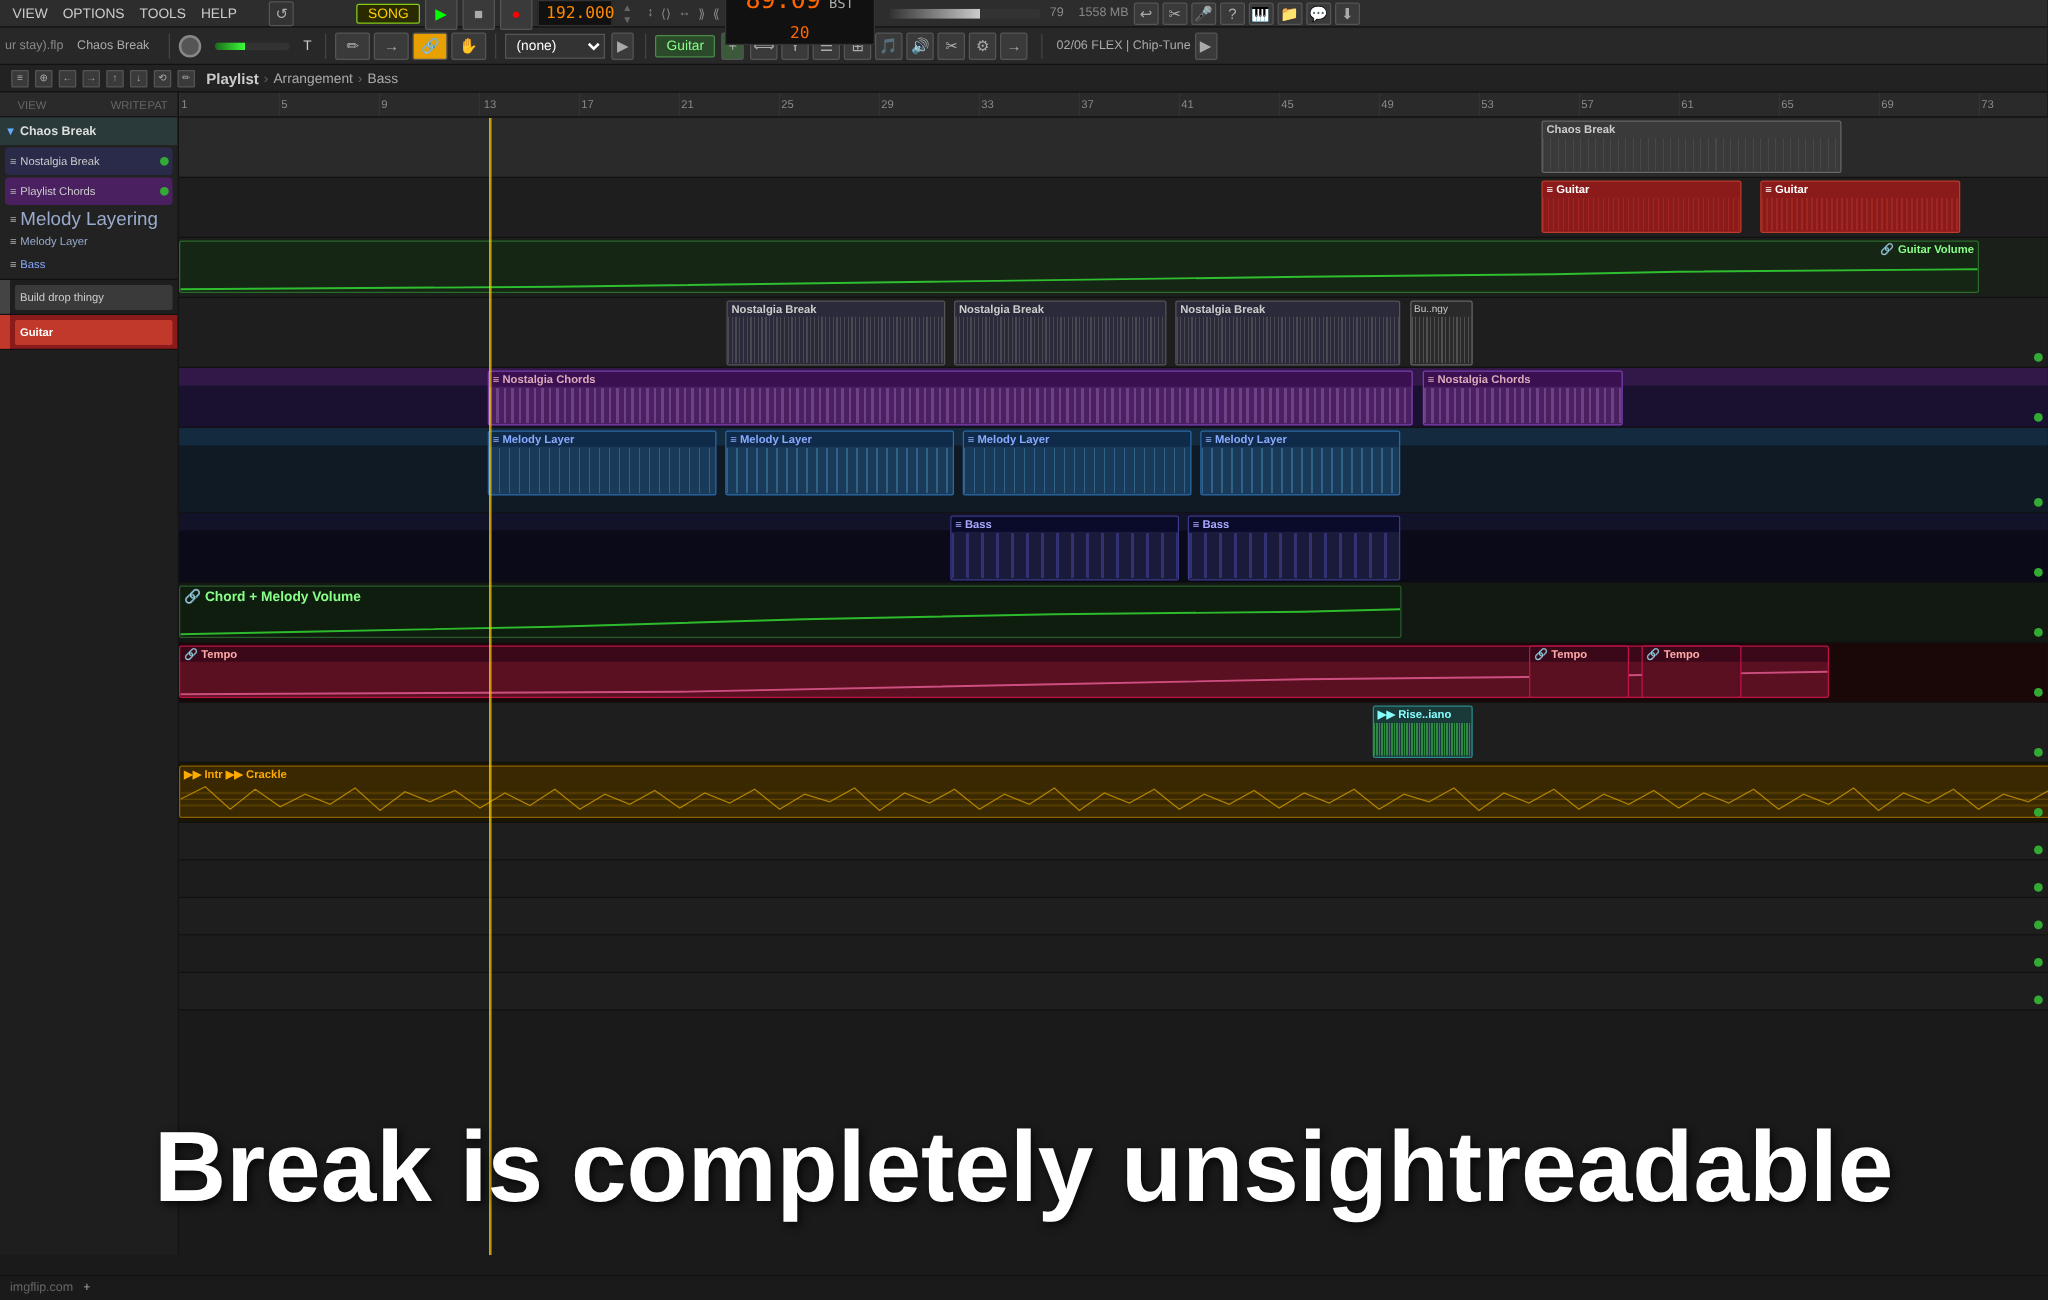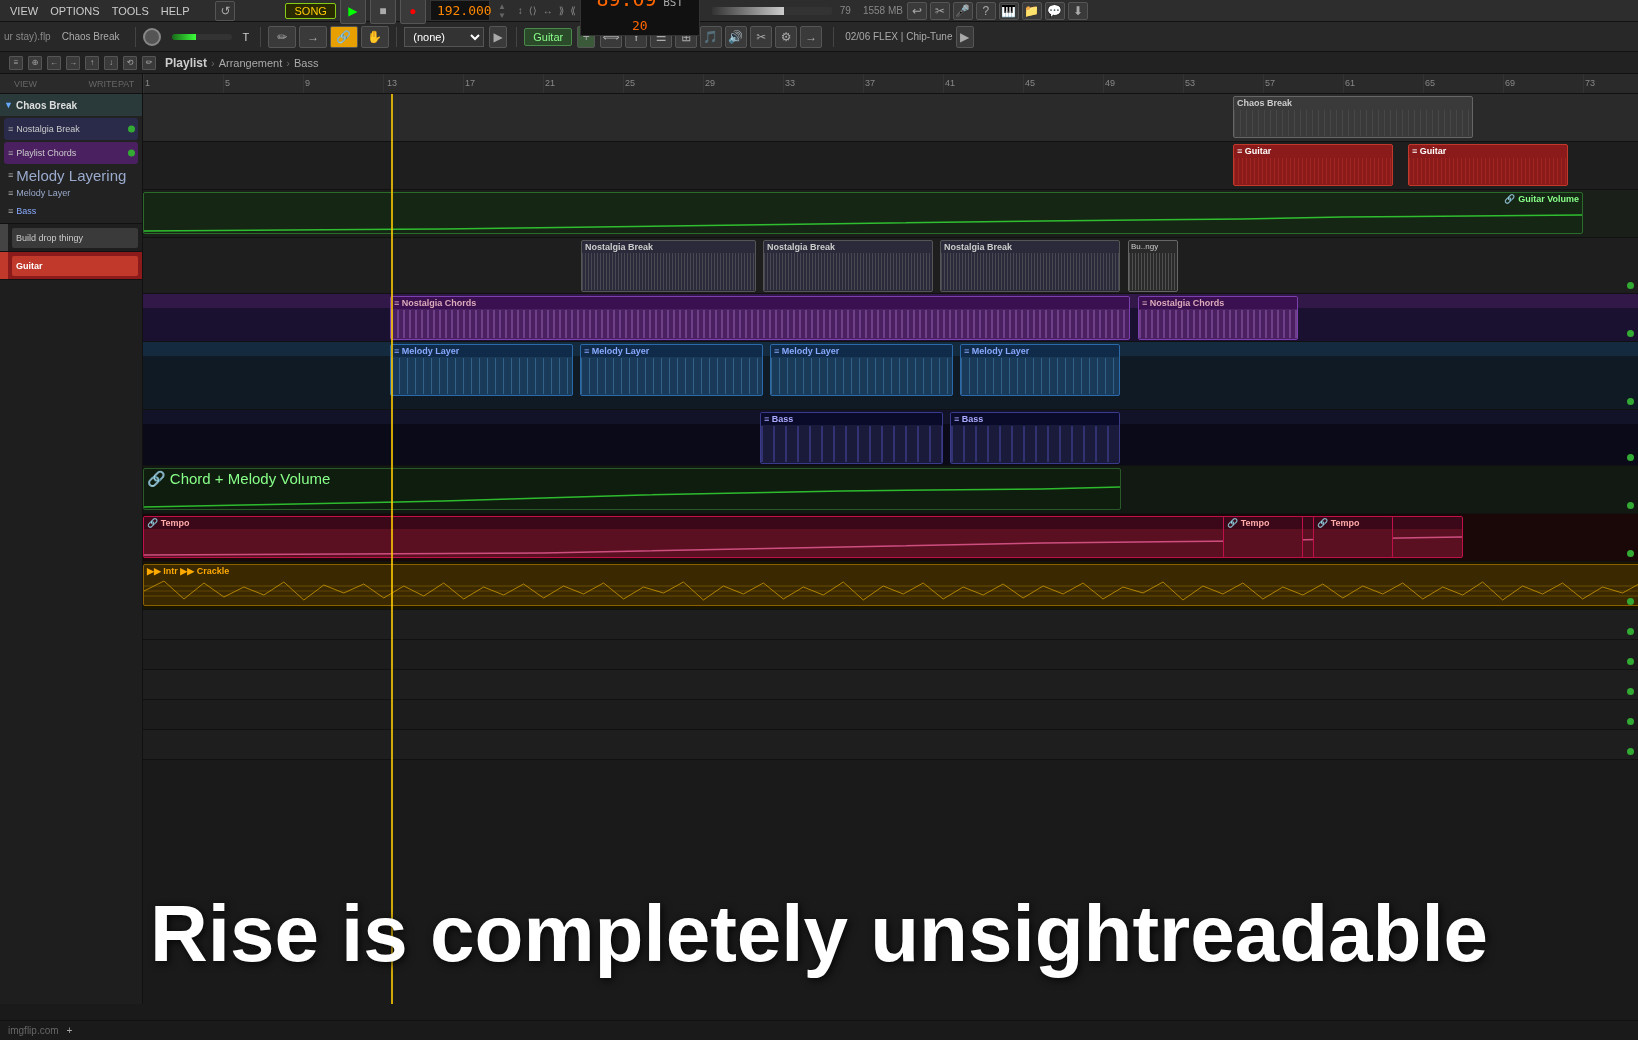--- a/index.html
+++ b/index.html
@@ -539,21 +539,21 @@
           </div>
           <div style="position:absolute;left:807px;top:2px;width:170px;height:52px;background:#1a1a3a;border:1px solid #3a3a8a;border-radius:2px;overflow:hidden;">
             <div style="padding:1px 3px;font-size:9px;color:#aaf;font-weight:bold;background:#0a0a2a;">≡ Bass</div>
             <div style="position:absolute;top:13px;left:0;right:0;bottom:1px;background:repeating-linear-gradient(90deg,#4a4aaa 0px,#4a4aaa 2px,transparent 2px,transparent 12px);opacity:0.5;"></div>
           </div>
           <div style="position:absolute;right:4px;bottom:4px;width:7px;height:7px;border-radius:50%;background:#3a3;"></div>
         </div>
 
         <div style="height:48px; border-bottom:1px solid #111; background:#121812; position:relative;">
           <div style="position:absolute;left:0;top:2px;width:978px;height:42px;background:rgba(15,30,15,0.9);border:1px solid #2a5a2a;border-radius:2px;overflow:hidden;">
-            <div style="padding:1px 3px;font-size:15px;color:#8f8;font-weight:normal;">🔗 Chord + Melody Volume</div>
+            <div style="padding:1px 3px;font-size:11px;color:#8f8;font-weight:bold;">🔗 Chord + Melody Volume</div>
             <svg style="position:absolute;top:12px;left:0;width:100%;height:28px;" viewBox="0 0 978 28" preserveAspectRatio="none">
               <polyline points="0,26 100,24 300,20 500,14 700,10 900,8 978,6" fill="none" stroke="#3aff3a" stroke-width="1.5" opacity="0.7"></polyline>
             </svg>
           </div>
           <div style="position:absolute;right:4px;bottom:4px;width:7px;height:7px;border-radius:50%;background:#3a3;"></div>
         </div>
 
         <div style="height:48px; border-bottom:1px solid #111; background:#1a0808; position:relative;">
 
           <div style="position:absolute;left:0;top:2px;width:1320px;height:42px;background:#5a1020;border:1px solid #c0104a;border-radius:2px;overflow:hidden;">
@@ -566,20 +566,28 @@
           <div style="position:absolute;left:1080px;top:2px;width:80px;height:42px;background:#5a1020;border:1px solid #c0104a;border-radius:2px;overflow:hidden;">
             <div style="padding:1px 3px;font-size:9px;color:#faa;font-weight:bold;background:#3a0818;">🔗 Tempo</div>
           </div>
 
           <div style="position:absolute;left:1170px;top:2px;width:80px;height:42px;background:#5a1020;border:1px solid #c0104a;border-radius:2px;overflow:hidden;">
             <div style="padding:1px 3px;font-size:9px;color:#faa;font-weight:bold;background:#3a0818;">🔗 Tempo</div>
           </div>
           <div style="position:absolute;right:4px;bottom:4px;width:7px;height:7px;border-radius:50%;background:#3a3;"></div>
         </div>
 
+        <div style="height:48px; border-bottom:1px solid #111; background:#1e1e1e; position:relative;">
+
+          <div style="position:absolute;left:955px;top:2px;width:80px;height:42px;background:#1a3a3a;border:1px solid #2a8a8a;border-radius:2px;overflow:hidden;">
+            <div style="padding:1px 3px;font-size:9px;color:#8ff;font-weight:bold;">▶▶ Rise..iano</div>
+            <div style="position:absolute;top:13px;left:0;right:0;bottom:1px;background:repeating-linear-gradient(90deg,#4aff4a 0px,#4aff4a 1px,transparent 1px,transparent 2px);opacity:0.4;"></div>
+          </div>
+          <div style="position:absolute;right:4px;bottom:4px;width:7px;height:7px;border-radius:50%;background:#3a3;"></div>
+        </div>
 
         <div style="height:48px; border-bottom:1px solid #111; background:#1a1500; position:relative;">
 
           <div style="position:absolute;left:0;top:2px;width:1990px;height:42px;background:#3a2800;border:1px solid #8a6000;border-radius:2px;overflow:hidden;">
             <div style="padding:1px 3px;font-size:9px;color:#fa0;font-weight:bold;">▶▶ Intr ▶▶ Crackle</div>
 
             <svg style="position:absolute;top:12px;left:0;width:100%;height:28px;" viewBox="0 0 1990 28" preserveAspectRatio="none">
               <g opacity="0.7">
                 <line x1="0" y1="14" x2="1990" y2="14" stroke="#aa8000" stroke-width="0.5"></line>
 
@@ -615,19 +623,19 @@
 
       </div>
     </div>
 
     <div id="playhead" style="position:absolute;left:248px;top:20px;width:2px;height:100%;background:#ffcc00;z-index:6;pointer-events:none;opacity:0.8;"></div>
 
   </div>
 </div>
 
 <div id="big-text">
-  <span>Rise is completely unsightreadable</span>
+  <span>Break is completely unsightreadable</span>
 </div>
 
 <div id="bottom-bar" style="position:fixed;bottom:0;left:0;right:0;height:20px;background:#1a1a1a;border-top:1px solid #111;display:flex;align-items:center;padding:0 8px;font-size:10px;color:#666;z-index:50;">
   <span>imgflip.com</span>
   <span style="margin-left:8px;cursor:pointer;color:#aaa;">+</span>
 </div>
 
 </body></html>

